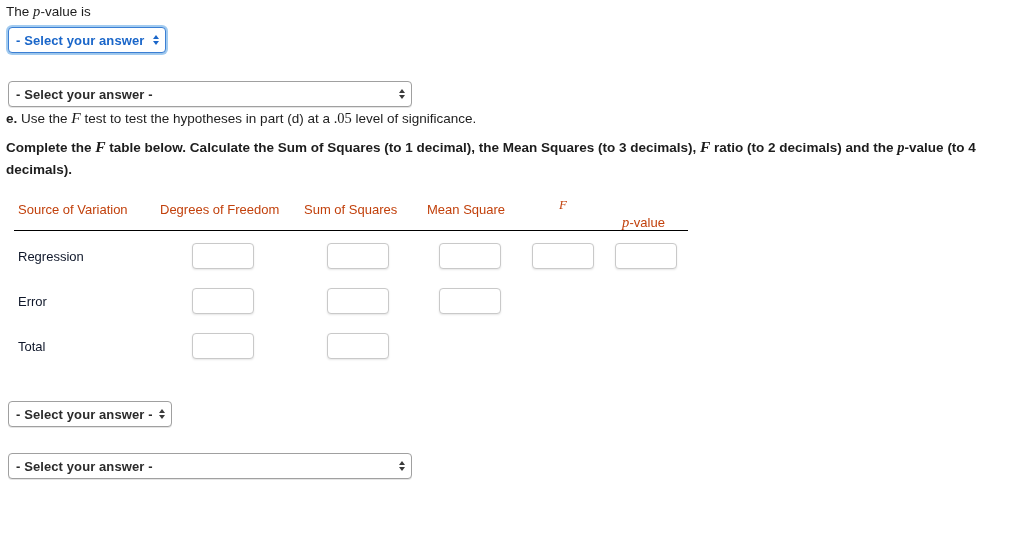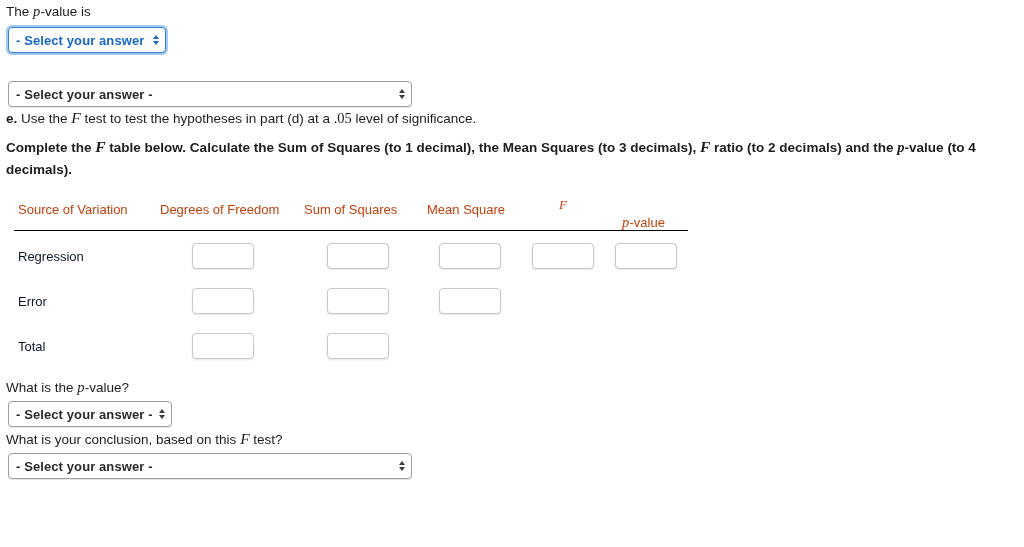--- a/index.html
+++ b/index.html
@@ -208,31 +208,29 @@
     <div class="rowlabel" style="left:18px; top:104px;">Error</div>
     <input class="cellbox" type="text" style="left: 192px; top: 98px;" value="">
     <input class="cellbox" type="text" style="left: 327px; top: 98px;" value="">
     <input class="cellbox" type="text" style="left: 439px; top: 98px;" value="">
 
     <div class="rowlabel" style="left:18px; top:149px;">Total</div>
     <input class="cellbox" type="text" style="left: 192px; top: 143px;" value="">
     <input class="cellbox" type="text" style="left: 327px; top: 143px;" value="">
   </div>
 
-  <div class="para" style="left:6px; top:376px;"><span>What is the </span><span class="mathvar">p</span><span>-value?</span></div>
 
   <div class="sel" style="left:8px; top:401px; width:164px;">
     <span class="sel-label">- Select your answer -</span>
     <span class="arrows">
         <i class="up"></i>
         <i class="down"></i>
       </span>
   </div>
 
-  <div class="para" style="left:6px; top:428px;"><span>What is your conclusion, based on this </span><span class="mathvar-up">F</span><span> test?</span></div>
 
   <div class="sel" style="left:8px; top:453px; width:404px;">
     <span class="sel-label">- Select your answer -</span>
     <span class="arrows">
         <i class="up"></i>
         <i class="down"></i>
       </span>
   </div>
 
 </div>

